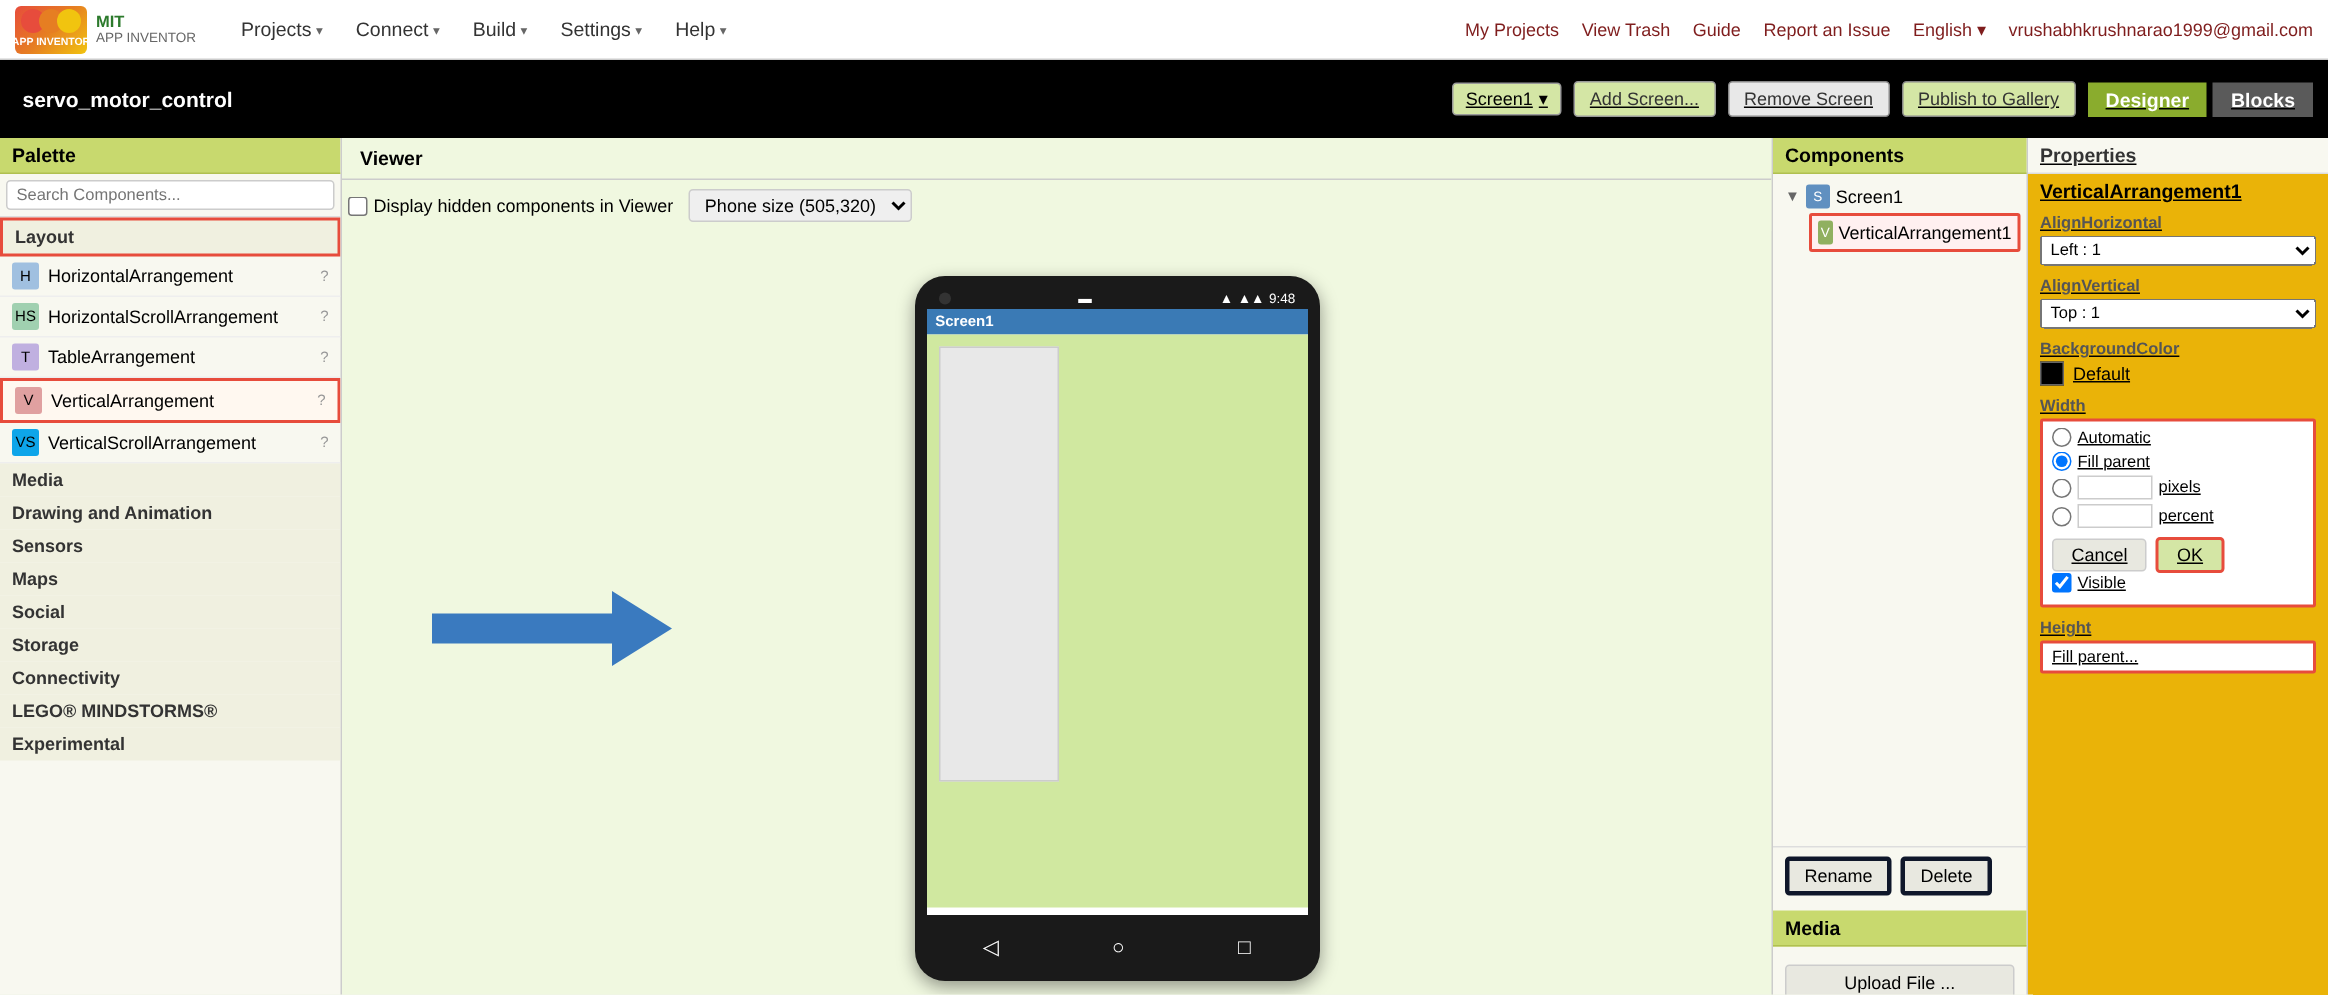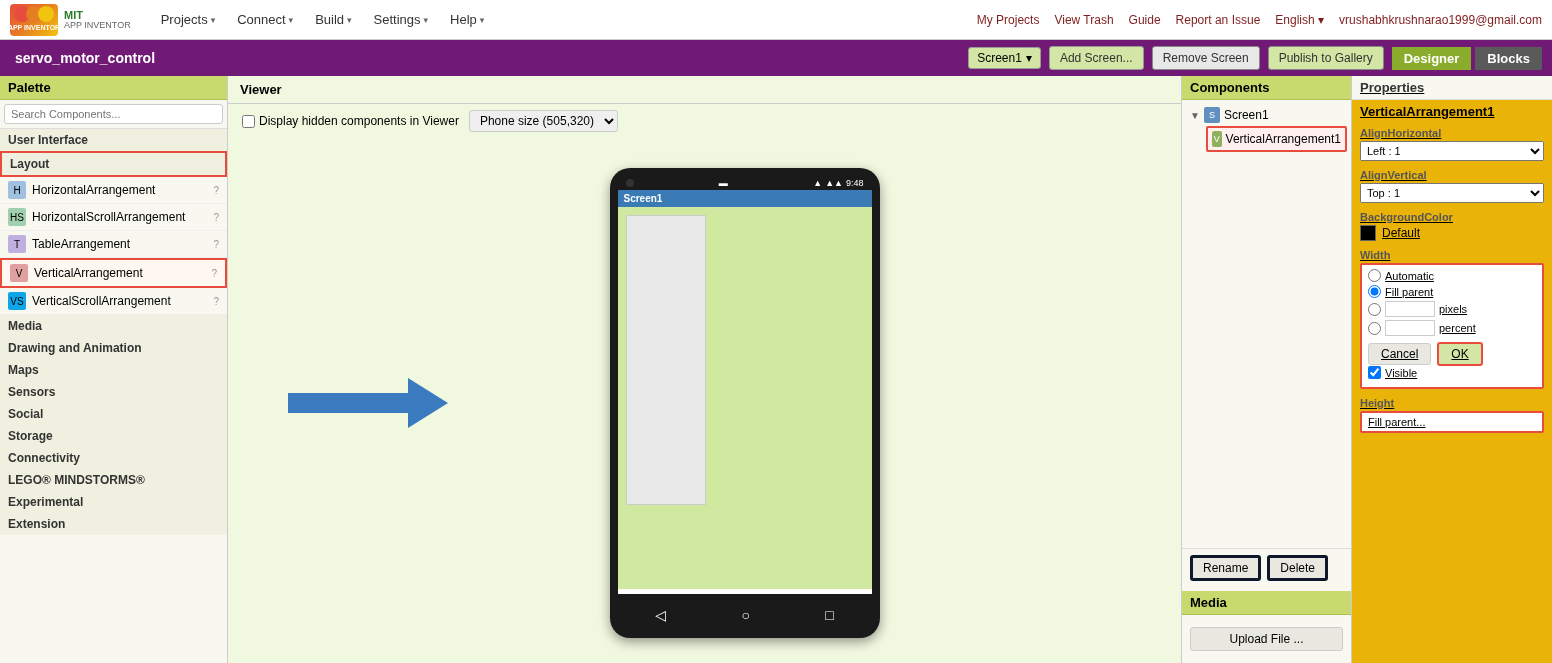--- a/index.html
+++ b/index.html
@@ -20,22 +20,22 @@
     .nav-item {
       padding: 4px 10px; cursor: pointer; font-size: 13px; color: #333;
       display: flex; align-items: center; gap: 3px;
     }
     .nav-arrow { font-size: 9px; color: #666; }
     .nav-right { display: flex; align-items: center; gap: 15px; font-size: 12px; color: #7f1d1d; margin-left: auto; }
     .nav-right span { cursor: pointer; }
 
     
     .toolbar {
-      display: flex; align-items: center; background: #701a75; height: 36px;
-      padding: 0 10px; gap: 8px;
+      display: flex; align-items: center; background: #000000; height: 52px;
+      padding: 0 10px; gap: 8px; text-decoration: underline;
     }
     .project-name { color: #fff; font-size: 14px; font-weight: bold; flex: 1; padding-left: 5px; }
     .toolbar-btn {
       padding: 4px 10px; border: 1px solid #888; border-radius: 3px; cursor: pointer;
       font-size: 12px; background: #d4e6a5; color: #333;
     }
     .toolbar-btn.active { background: #d4e6a5; border: 1px solid #999; }
     .toolbar-btn-remove { background: #e8e8e8; }
     .toolbar-btn-publish { background: #d4e6a5; }
     .toolbar-right { margin-left: auto; display: flex; gap: 4px; }
@@ -94,21 +94,21 @@
 
     
     .viewer {
       flex: 1; background: #f0f8e0; border-right: 1px solid #ccc; overflow: hidden; position: relative;
     }
     .viewer-header {
       padding: 6px 12px; font-weight: bold; font-size: 13px; border-bottom: 1px solid #ccc;
       background: #f0f8e0;
     }
     .viewer-controls {
-      display: flex; align-items: center; gap: 10px; padding: 6px 14px; background: #f0f8e0;
+      display: flex; align-items: center; gap: 10px; padding: 6px 4px; background: #f0f8e0;
     }
     .viewer-controls label { font-size: 12px; display: flex; align-items: center; gap: 4px; }
     .phone-size-select {
       padding: 2px 6px; border: 1px solid #ccc; border-radius: 3px; font-size: 12px;
     }
     .viewer-content {
       display: flex; align-items: flex-start; justify-content: center;
       position: relative; padding: 10px 0;
     }
 
@@ -289,21 +289,20 @@
   </div>
 </div>
 
 <div class="main-layout">
 
   <div class="palette">
     <div class="palette-header">Palette</div>
     <div class="palette-search">
       <input type="text" placeholder="Search Components..." style="">
     </div>
-    <div class="palette-section">User Interface</div>
     <div class="palette-section layout-section">Layout</div>
 
     <div class="palette-item">
       <div class="palette-icon h-arr">H</div>
       <span>HorizontalArrangement</span>
       <span class="palette-info">?</span>
     </div>
     <div class="palette-item">
       <div class="palette-icon hs-arr">HS</div>
       <span>HorizontalScrollArrangement</span>
@@ -319,28 +318,27 @@
       <span>VerticalArrangement</span>
       <span class="palette-info">?</span>
     </div>
     <div class="palette-item">
       <div class="palette-icon vs-arr">VS</div>
       <span>VerticalScrollArrangement</span>
       <span class="palette-info">?</span>
     </div>
     <div class="palette-section">Media</div>
     <div class="palette-section">Drawing and Animation</div>
+    <div class="palette-section">Sensors</div>
     <div class="palette-section">Maps</div>
-    <div class="palette-section">Sensors</div>
     <div class="palette-section">Social</div>
     <div class="palette-section">Storage</div>
     <div class="palette-section">Connectivity</div>
     <div class="palette-section">LEGO® MINDSTORMS®</div>
     <div class="palette-section">Experimental</div>
-    <div class="palette-section">Extension</div>
   </div>
 
   <div class="viewer">
     <div class="viewer-header">Viewer</div>
     <div class="viewer-controls">
       <label>
         <input type="checkbox" style="">
         <span>Display hidden components in Viewer</span>
       </label>
       <select class="phone-size-select">

